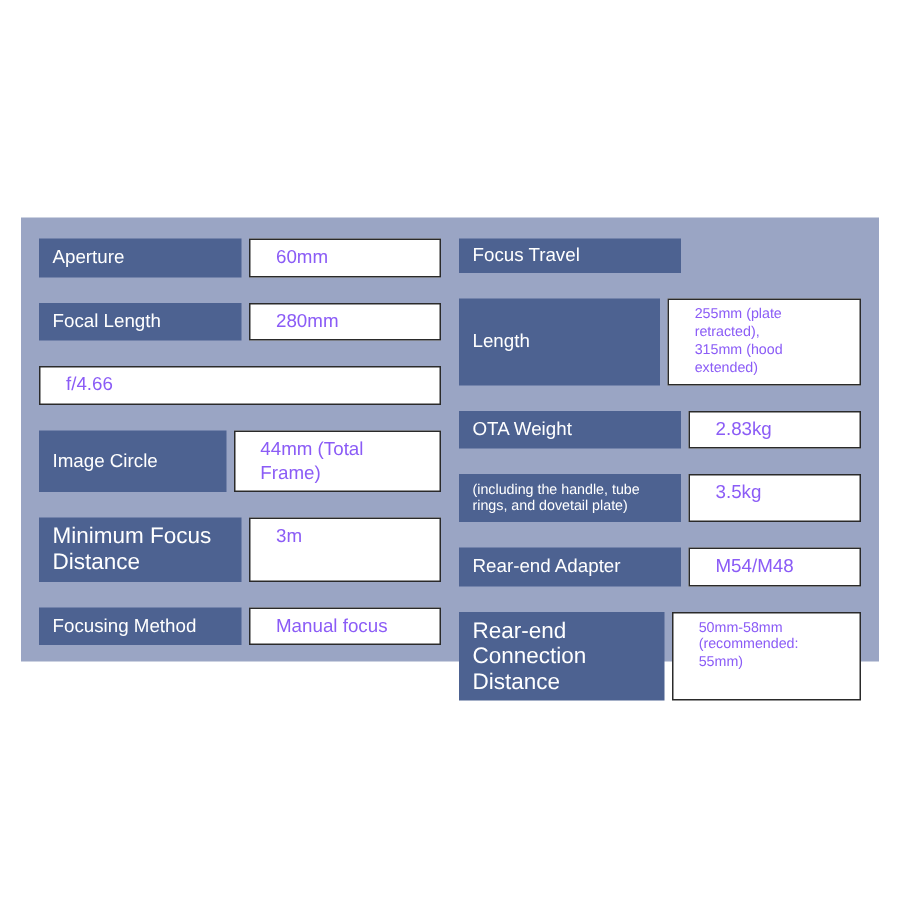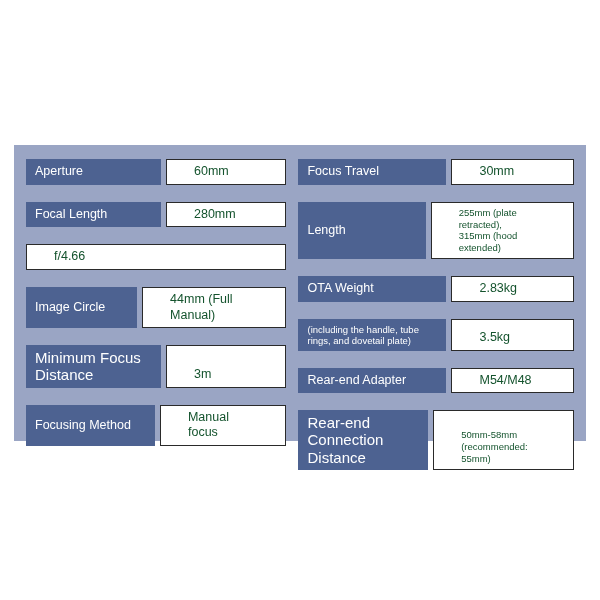--- a/index.html
+++ b/index.html
@@ -44,25 +44,25 @@
     flex-direction: column;
     justify-content: center;
     padding: 4px 9px;
     box-sizing: border-box;
     font-size: 12.5px;
     line-height: 1.2;
   }
 
   .spec-value {
     background: #ffffff;
-    color: #14532d;
+    color: #8b5cf6;
     display: flex;
     flex-direction: column;
-    justify-content: flex-end;
-    padding: 4px 27px;
+    justify-content: flex-start;
+    padding: 4px 17px;
     box-sizing: border-box;
     font-size: 12.5px;
     line-height: 1.25;
     border: 1px solid #2a2a2a;
   }
 
   
   .col-left .spec-label { width: 135px; }
   .col-left .spec-value { flex: 1 1 auto; }
 
@@ -114,21 +114,21 @@
         <span class="value-line">f/4.66</span>
       </div>
     </div>
 
 
     <div class="spec-row">
       <div class="spec-label">
         <span class="label-main">Image Circle</span>
       </div>
       <div class="spec-value">
-        <span class="value-line">44mm  (Full Manual)</span>
+        <span class="value-line">44mm  (Total Frame)</span>
       </div>
     </div>
 
     <div class="spec-row">
       <div class="spec-label">
         <span class="label-small">Minimum Focus Distance</span>
       </div>
       <div class="spec-value">
         <span class="value-line">3m</span>
       </div>
@@ -143,23 +143,20 @@
       </div>
     </div>
 
   </div>
 
   <div class="spec-column col-right">
 
     <div class="spec-row">
       <div class="spec-label">
         <span class="label-main">Focus Travel</span>
-      </div>
-      <div class="spec-value">
-        <span class="value-line">30mm</span>
       </div>
     </div>
 
     <div class="spec-row">
       <div class="spec-label">
         <span class="label-main">Length</span>
       </div>
       <div class="spec-value">
         <span class="value-line value-small">255mm (plate retracted),</span>
         <span class="value-line value-small">315mm (hood extended)</span>

